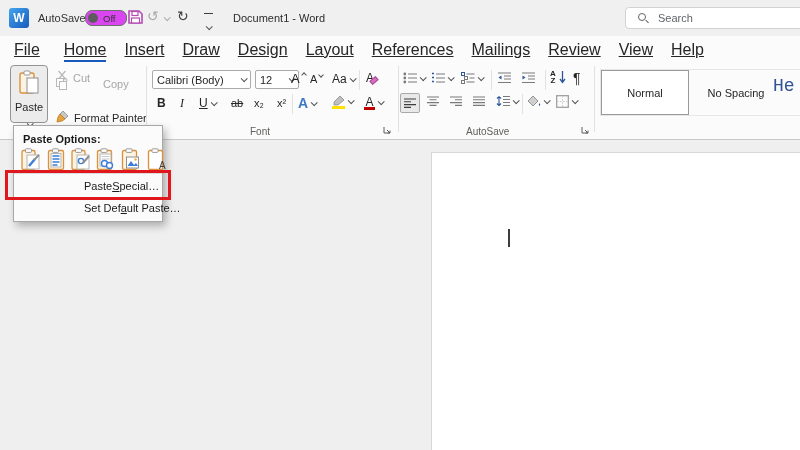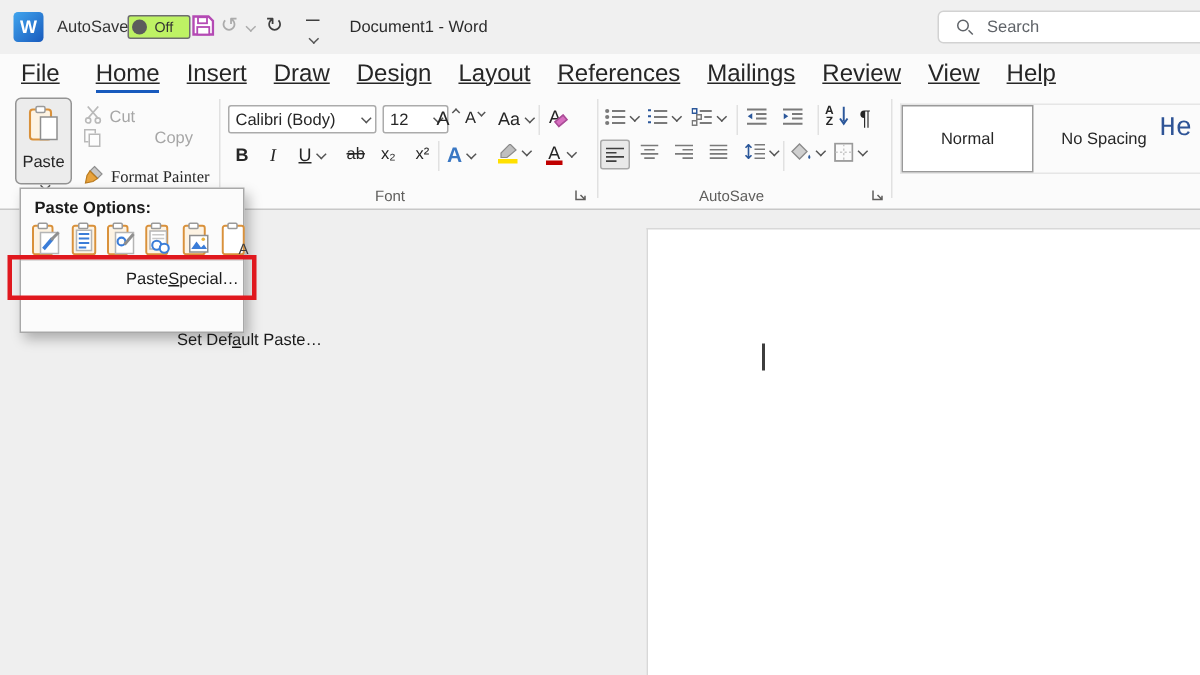--- a/index.html
+++ b/index.html
@@ -6,21 +6,21 @@
   html,body { width:800px; height:450px; overflow:hidden; }
   body { font-family:"Liberation Sans", sans-serif; position:relative; background:#efefef; color:#262626; }
 
   
   .titlebar { position:absolute; left:0; top:0; width:800px; height:36px; background:#f0f0f0; }
   .word-icon { position:absolute; left:9px; top:8px; width:20px; height:20px; border-radius:3px;
     background:linear-gradient(135deg,#41a5ee 0%,#2b7cd3 55%,#185abd 100%);
     color:#fff; font-size:12px; font-weight:bold; text-align:center; line-height:20px; }
   .autosave-label { position:absolute; left:38px; top:12px; font-size:11px; color:#333; }
   .autosave-toggle { position:absolute; left:85px; top:10px; width:42px; height:16px; border:1px solid #6e6e6e;
-    border-radius:2px; background:#bef264; }
+    border-radius:7px; background:#d946ef; }
   .autosave-knob { position:absolute; left:2px; top:2px; width:10px; height:10px; border-radius:50%; background:#5c5c5c; }
   .autosave-state { position:absolute; left:17px; top:2px; font-size:9.5px; color:#333; }
   .save-icon { position:absolute; left:128px; top:9px; }
   .undo-icon { position:absolute; left:147px; top:8px; font-size:14px; color:#ababab; }
   .undo-chव, .undo-chv { position:absolute; left:163px; top:17px; }
   .redo-icon { position:absolute; left:177px; top:8px; font-size:14px; color:#3f3f3f; }
   .qat-chevron { position:absolute; left:204px; top:13px; width:9px; border-top:1px solid #3f3f3f; padding-top:2px; }
   .doc-title { position:absolute; left:233px; top:12px; font-size:11px; color:#2b2b2b; }
   .search-box { position:absolute; left:625px; top:7px; width:190px; height:22px; background:#fff;
     border:1px solid #d2d2d2; border-radius:4px; }
@@ -92,21 +92,21 @@
   .dropdown { position:absolute; left:13px; top:125px; width:150px; height:97px; background:#fbfbfb;
     border:1px solid #a8a8a8; box-shadow:3px 4px 8px rgba(0,0,0,0.28); z-index:5; }
   .dd-header { position:absolute; left:9px; top:7px; font-size:11px; font-weight:bold; color:#1a1a1a; }
   .dd-icons { position:absolute; left:7px; top:22px; display:flex; gap:4px; }
   .dd-icon { width:21px; height:23px; }
   .dd-sep1 { position:absolute; left:0; top:47px; width:100%; height:1px; background:#dcdcdc; }
   .dd-sep2 { position:absolute; left:0; top:72px; width:100%; height:1px; background:#dcdcdc; }
   .dd-item { position:absolute; left:0; width:100%; height:24px; font-size:11px; color:#1a1a1a;
     padding-left:70px; display:flex; align-items:center; white-space:nowrap; }
   .dd-item1 { top:48px; }
-  .dd-item2 { top:89px;margin-left:34px; }
+  .dd-item2 { top:70px; }
   .u { text-decoration:underline; }
 
   
   .annotation { position:absolute; left:5px; top:170px; width:166px; height:30px; border:3px solid #e0181e; z-index:6; }
 </style>
 </head>
 <body>
 
 <div class="titlebar">
   <div class="word-icon">W</div>
@@ -163,28 +163,28 @@
   <div class="small-cmd disabled" style="left:56px; top:8px;">
     <span>
       <svg width="12" height="13" viewBox="0 0 12 13">
         <path d="M2.5 1 L9.5 9 M9.5 1 L2.5 9" stroke="#b9b9b9" stroke-width="1.2" fill="none"></path>
         <circle cx="2.8" cy="10.3" r="1.7" fill="none" stroke="#b9b9b9" stroke-width="1.1"></circle>
         <circle cx="9.2" cy="10.3" r="1.7" fill="none" stroke="#b9b9b9" stroke-width="1.1"></circle>
       </svg>
     </span>
     <span>Cut</span>
   </div>
-  <div class="small-cmd disabled" style="left:56px; top:24px;gap:36px;">
+  <div class="small-cmd disabled" style="left:56px; top:16px;gap:36px;">
     <span class="copy-glyph">
         <i></i>
         <i></i>
       </span>
     <span>Copy</span>
   </div>
-  <div class="small-cmd" style="left:56px; top:48px;font-family:Liberation Serif, serif;">
+  <div class="small-cmd" style="left:56px; top:48px;">
     <span>
       <svg width="13" height="13" viewBox="0 0 13 13">
         <path d="M7 1 L12 6 L9 9 L4 4 Z" fill="#c8c8c8" stroke="#8f8f8f" stroke-width="0.8"></path>
         <path d="M4 4 L9 9 L6 11 L1 12 L2 7 Z" fill="#e8a33d" stroke="#b97a1e" stroke-width="0.8"></path>
       </svg>
     </span>
     <span>Format Painter</span>
   </div>
   <div class="vsep" style="left:146px;"></div>
 

